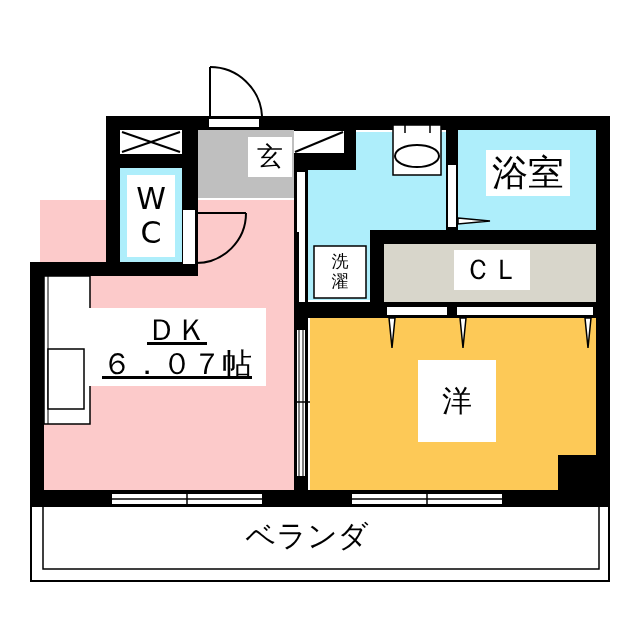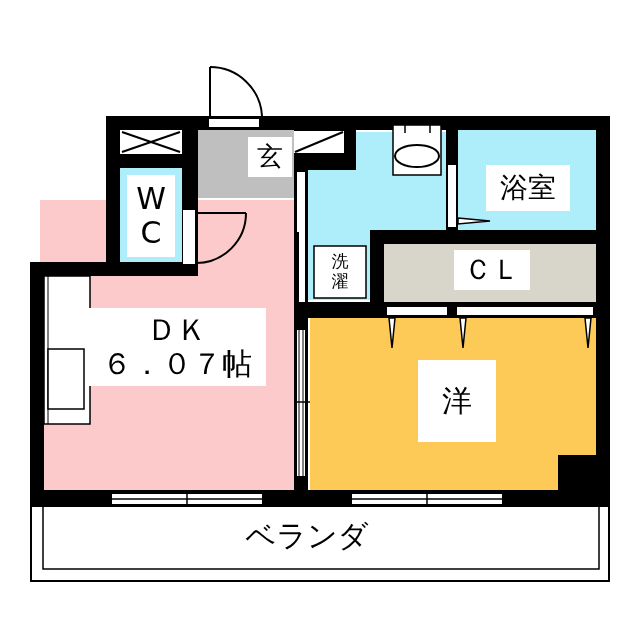--- a/index.html
+++ b/index.html
@@ -142,34 +142,34 @@
 
 <div class="label" style="left:248px;top:137px;width:44px;height:40px;font-size:26px;">
   <span>玄</span>
 </div>
 
 <div class="label" style="left:127px;top:175px;width:48px;height:82px;font-size:30px;">
   <span>W</span>
   <span>C</span>
 </div>
 
-<div class="label" style="left:486px;top:150px;width:84px;height:46px;font-size:28px;margin-top:15px;">
+<div class="label" style="left:486px;top:150px;width:84px;height:46px;font-size:36px;">
   <span>浴室</span>
 </div>
 
 <div class="label" style="left:318px;top:250px;width:44px;height:44px;font-size:17px;background:transparent;">
   <span>洗</span>
   <span>濯</span>
 </div>
 
 <div class="label" style="left:454px;top:250px;width:76px;height:40px;font-size:28px;">
   <span>ＣＬ</span>
 </div>
 
-<div class="label" style="left:88px;top:308px;width:178px;height:78px;font-size:30px;">
+<div class="label" style="left:88px;top:308px;width:178px;height:78px;font-size:30px;text-decoration:underline;">
   <span>ＤＫ</span>
   <span>６．０７帖</span>
 </div>
 
 <div class="label" style="left:418px;top:360px;width:78px;height:82px;font-size:30px;">
   <span>洋</span>
 </div>
 
 <div class="label" style="left:217px;top:514px;width:180px;height:44px;font-size:30px;background:transparent;">
   <span>ベランダ</span>

